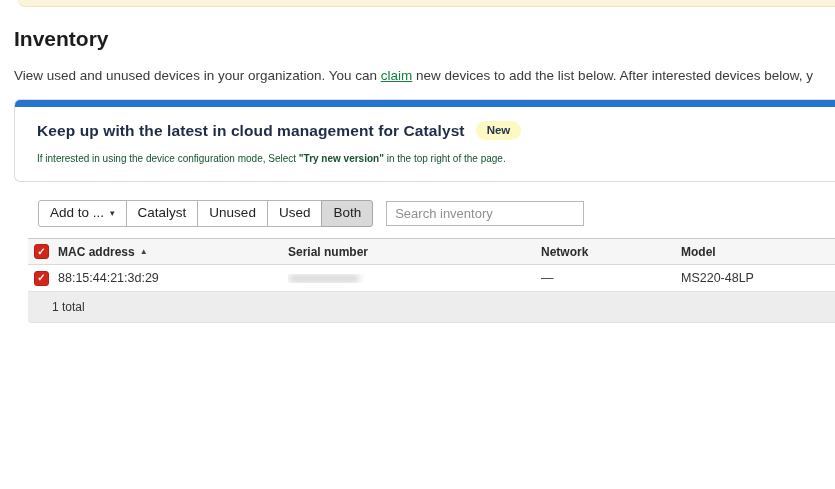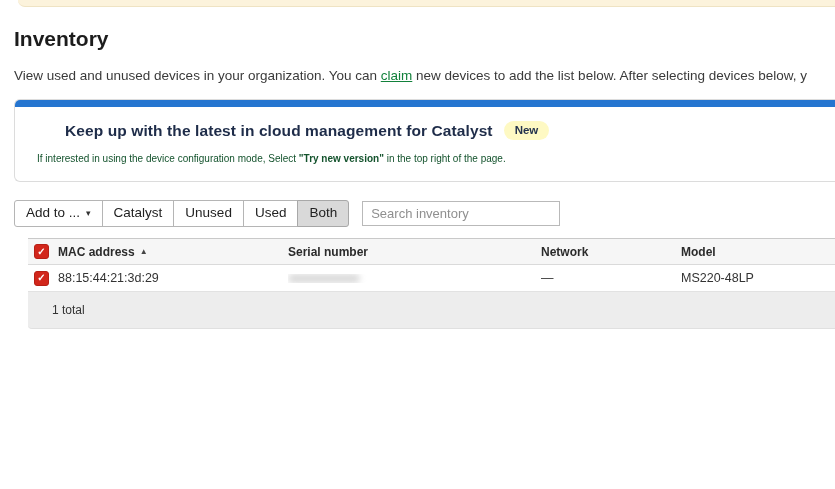--- a/index.html
+++ b/index.html
@@ -36,31 +36,31 @@
     margin-top: 16px;
     border: 1px solid #dcdcdc; border-right: none;
     border-radius: 6px 0 0 6px;
     overflow: hidden;
     background: #fff;
   }
   .banner-accent { height: 7px; background: #2575d0; }
   .banner-body { padding: 14px 22px 17px 22px; }
   .banner-title-row { display: flex; align-items: center; gap: 11px; white-space: nowrap; }
   .banner-title {
-    font-size: 15.5px; font-weight: 700; color: #1e2c49; letter-spacing: .1px; margin-left: 28px;
+    font-size: 15.5px; font-weight: 700; color: #1e2c49; letter-spacing: .1px;
   }
   .badge {
     background: #fef9c3; color: #24334e;
     font-size: 11.5px; font-weight: 600;
     padding: 3px 11px; border-radius: 11px; line-height: 13px;
   }
   .banner-text { margin-top: 13px; font-size: 10px; color: #14532d; white-space: nowrap; }
   .banner-text b { font-weight: 700; }
   
-  .toolbar { margin-top: 18px; display: flex; align-items: center; }
+  .toolbar { margin-top: 18px; display: flex; align-items: center; margin-left: 24px; }
   .btn-group { display: inline-flex; }
   .btn {
     background: #ffffff;
     border: 1px solid #b5b5b5;
     padding: 4px 11px 5px 11px;
     font-size: 13.5px; color: #222;
     margin-left: -1px;
     cursor: pointer;
     font-family: "Liberation Sans", sans-serif;
     display: inline-flex; align-items: center; gap: 6px;
@@ -88,21 +88,21 @@
   }
   .t-head {
     background: #f6f6f6;
     border-top: 1px solid #c9c9c9;
     border-bottom: 1px solid #dadada;
     height: 27px;
     font-weight: 700; color: #2b2b2b; font-size: 12px;
   }
   .t-data { background: #fff; border-bottom: 1px solid #e2e2e2; height: 27px; color: #333; }
   .t-foot {
-    background: #ededed; height: 37px;
+    background: #ededed; height: 31px;
     border-bottom: 1px solid #e0e0e0;
     border-radius: 0 0 0 4px;
     display: flex; align-items: center;
     padding-left: 24px; font-size: 12px; color: #333;
   }
   .cell { padding-right: 10px; white-space: nowrap; overflow: hidden; }
   .cell.cb { padding: 0 0 0 6px; }
   .checkbox {
     width: 15px; height: 15px; border-radius: 3px;
     background: #d2261b; border: 1px solid #b71f15;
@@ -119,21 +119,21 @@
 </style>
 </head>
 <body>
 
 <div class="top-strip"></div>
 
 <div class="content">
 
   <h1 class="page-title">Inventory</h1>
 
-  <div class="intro"><span>View used and unused devices in your organization. You can </span><a>claim</a><span> new devices to add the list below. After selecting devices below, y</span></div>
+  <div class="intro"><span>View used and unused devices in your organization. You can </span><a>claim</a><span> new devices to add the list below. After interested devices below, y</span></div>
 
   <div class="banner">
     <div class="banner-accent"></div>
     <div class="banner-body">
       <div class="banner-title-row">
         <span class="banner-title">Keep up with the latest in cloud management for Catalyst</span>
         <span class="badge">New</span>
       </div>
       <div class="banner-text"><span>If interested in using the device configuration mode, Select </span><b>"Try new version"</b><span> in the top right of the page.</span></div>
     </div>

